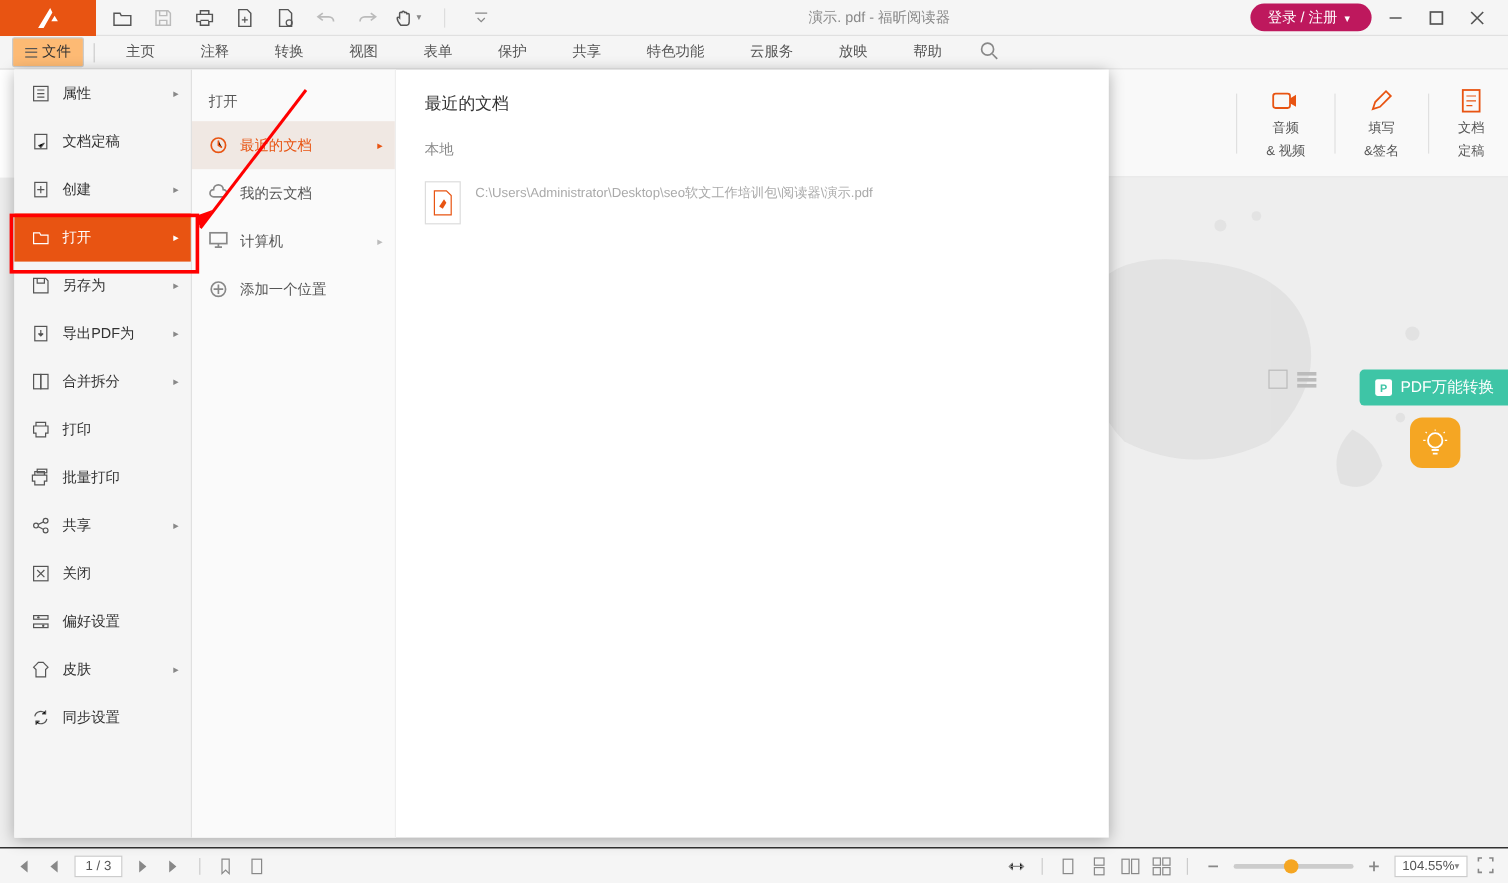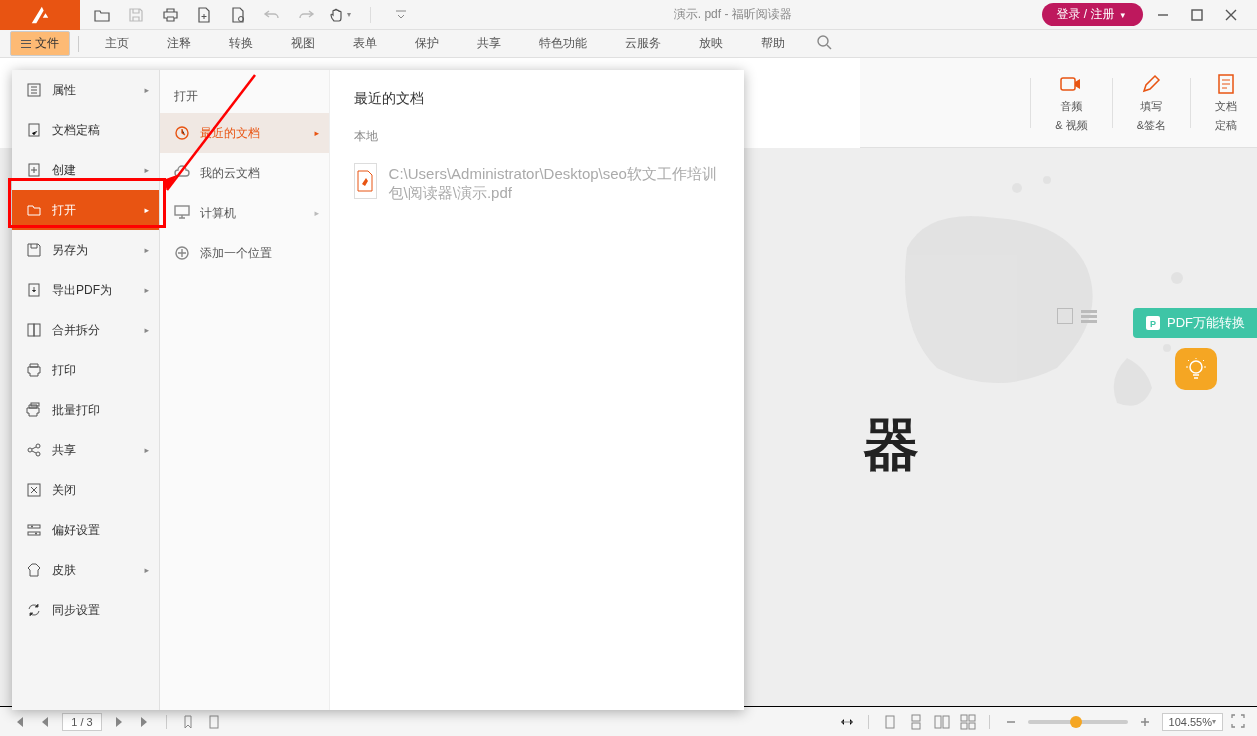--- a/index.html
+++ b/index.html
@@ -34,21 +34,21 @@
 
 .canvas-bg { position:absolute; top:148px; left:0; right:0; bottom:30px; background:#eee; overflow:hidden;}
 .canvas-bg svg.map{position:absolute; top:20px; right:10px; opacity:0.5;}
 .canvas-bg .bigtxt{position:absolute; top:260px; right:340px; font-size:56px; font-weight:900; color:#222; letter-spacing:-2px;}
 .pdf-convert{position:absolute; top:160px; right:0; background:#3ec5a6; color:#fff; padding:6px 12px; font-size:13px; display:flex; align-items:center; gap:6px; cursor:pointer; border-radius:4px 0 0 4px;}
 .view-ic{position:absolute; top:160px; right:160px; display:flex; gap:8px; color:#888;}
 .view-ic .vi{width:16px;height:16px;border:1px solid #bbb;}
 .bulb{position:absolute; top:200px; right:40px; width:42px;height:42px; background:#f5a623; border-radius:10px; display:flex;align-items:center;justify-content:center;}
 
 
-.file-menu { position:absolute; top:70px; left:12px; width:732px; height:640px; background:#fff; box-shadow:0 2px 12px rgba(0,0,0,0.3); display:flex; z-index:50;}
+.file-menu { position:absolute; top:58px; left:12px; width:912px; height:640px; background:#fff; box-shadow:0 2px 12px rgba(0,0,0,0.3); display:flex; z-index:50;}
 .fm-col1 { width:148px; background:#f5f5f5; border-right:1px solid #e0e0e0; display:flex; flex-direction:column;}
 .fm-item { height:40px; display:flex; align-items:center; padding:0 14px; gap:10px; cursor:pointer; color:#333; position:relative;}
 .fm-item .arr{position:absolute; right:10px; font-size:9px; color:#888;}
 .fm-item.active{ background:#e85412; color:#fff;}
 .fm-item.active .arr{color:#fff;}
 .fm-item.disabled{color:#bbb;}
 .fm-item .mic{width:16px;height:16px;flex-shrink:0; display:flex;align-items:center;justify-content:center;}
 
 .fm-col2{width:170px; background:#fafafa; border-right:1px solid #eee; padding-top:10px;}
 .fm-col2 .hdr{padding:8px 14px; font-size:12px; color:#555;}
@@ -57,21 +57,21 @@
 .fm2-item.active .arr{color:#e85412;}
 .fm2-item .arr{position:absolute;right:10px;font-size:9px;color:#bbb;}
 .fm2-item .mic{width:16px;height:16px;flex-shrink:0;}
 
 .fm-col3{flex:1; padding:20px 24px;}
 .fm-col3 h3{font-size:14px; font-weight:normal; color:#333; margin-bottom:20px;}
 .fm-col3 .sub{font-size:12px; color:#888; margin-bottom:12px;}
 .recent-item{display:flex; align-items:flex-start; gap:12px; padding:6px 0; cursor:pointer;}
 .recent-item .ric{width:30px;height:36px; border:1px solid #ddd; display:flex;align-items:center;justify-content:center; color:#e85412;}
 .recent-item .rtxt .fname{font-size:13px; color:#333;}
-.recent-item .rtxt .fpath{font-size:15px; color:#aaa; margin-top:2px;}
+.recent-item .rtxt .fpath{font-size:11px; color:#aaa; margin-top:2px;}
 
 
 .red-box{position:absolute; border:3px solid red; z-index:100; pointer-events:none;}
 .red-arrow{position:absolute; z-index:100; pointer-events:none;}
 
 
 .statusbar{position:absolute; bottom:0; left:0; right:0; height:30px; background:#f5f5f5; border-top:1px solid #000000; display:flex; align-items:center; padding:0 10px; gap:8px; color:#555; font-size:11px;}
 .statusbar .navbtn{width:18px;height:18px;display:flex;align-items:center;justify-content:center;cursor:pointer;}
 .statusbar .pgbox{border:1px solid #ccc; padding:2px 6px; background:#fff; min-width:40px; text-align:center;}
 .statusbar .spacer{flex:1;}

